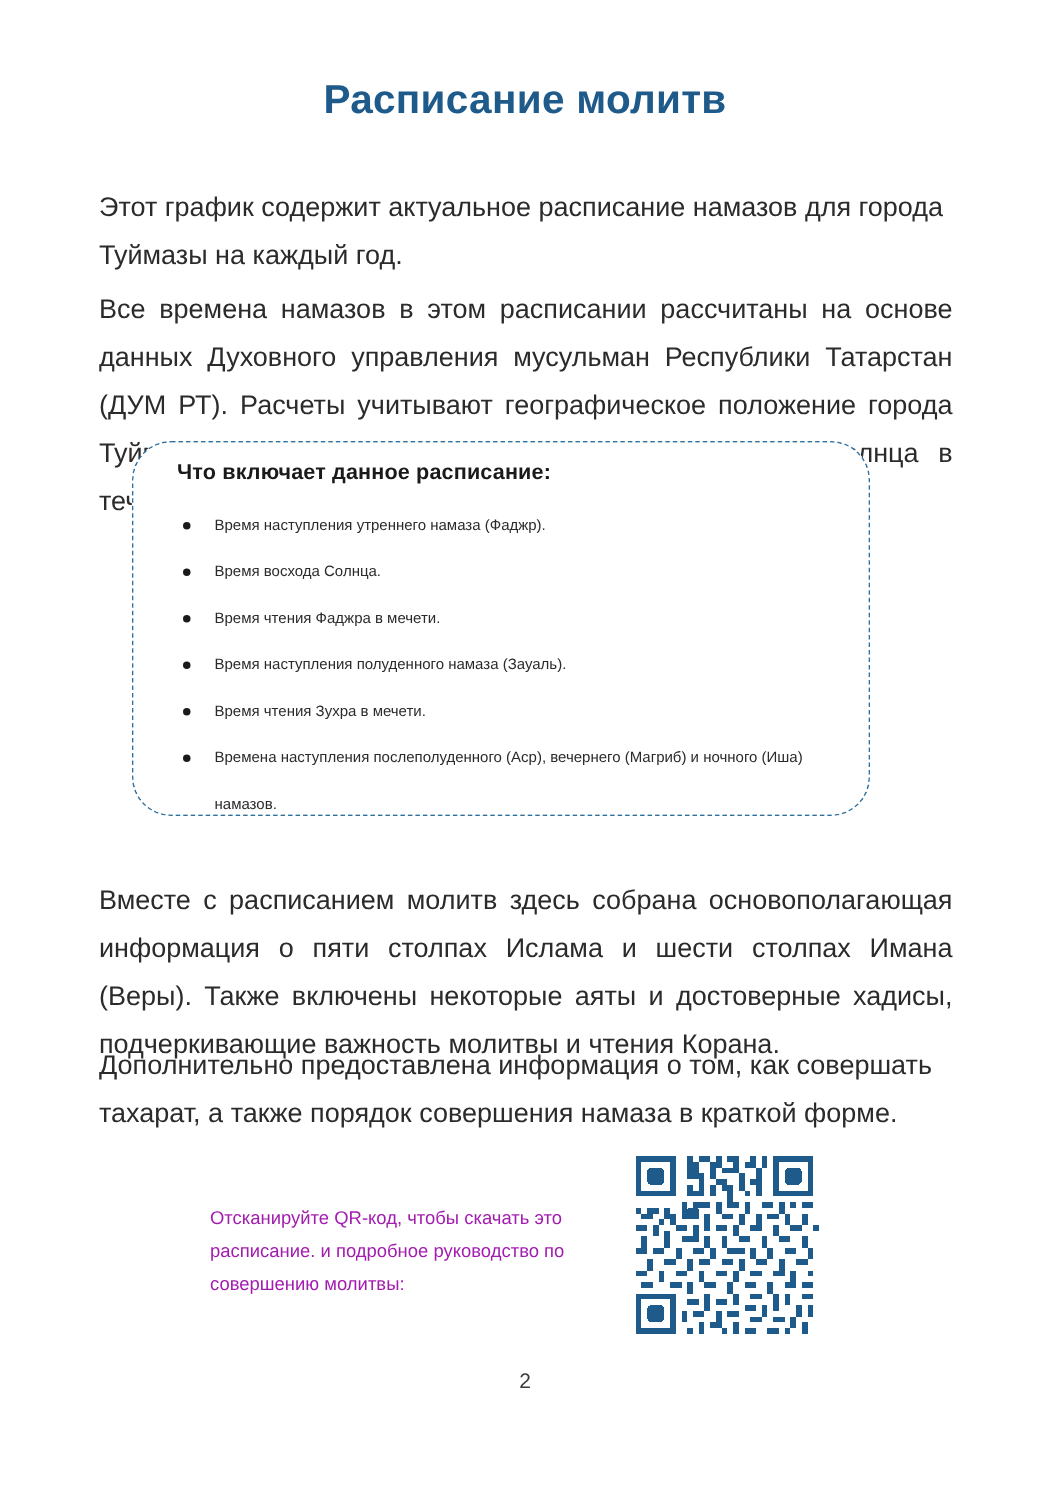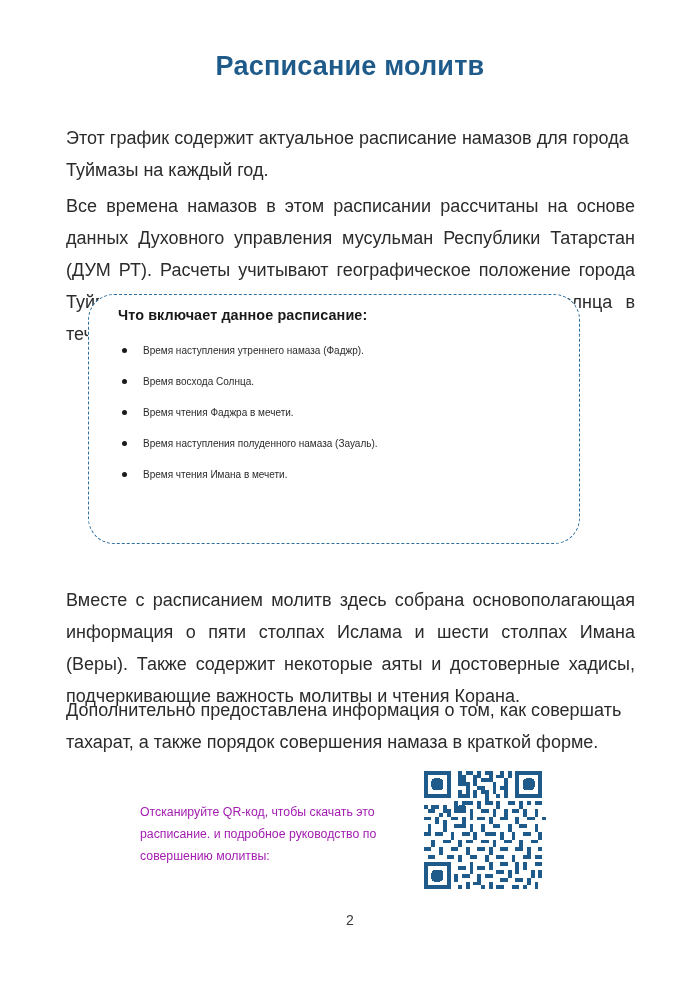--- a/index.html
+++ b/index.html
@@ -140,25 +140,26 @@
 
   <p class="para justify" id="para-calc">Все времена намазов в этом расписании рассчитаны на основе данных Духовного управления мусульман Республики Татарстан (ДУМ РТ). Расчеты учитывают географическое положение города Туймазы и особенности времени восхода и захода солнца в течение года</p>
 
   <div class="callout">
     <div class="callout-title">Что включает данное расписание:</div>
     <ul class="bullets">
       <li>Время наступления утреннего намаза (Фаджр).</li>
       <li>Время восхода Солнца.</li>
       <li>Время чтения Фаджра в мечети.</li>
       <li>Время наступления полуденного намаза (Зауаль).</li>
-      <li>Время чтения Имана в мечети.</li>
+      <li>Время чтения Зухра в мечети.</li>
+      <li>Времена наступления послеполуденного (Аср), вечернего (Магриб) и ночного (Иша) намазов.</li>
     </ul>
   </div>
 
-  <p class="para justify" id="para-pillars">Вместе с расписанием молитв здесь собрана основополагающая информация о пяти столпах Ислама и шести столпах Имана (Веры). Также содержит некоторые аяты и достоверные хадисы, подчеркивающие важность молитвы и чтения Корана.</p>
+  <p class="para justify" id="para-pillars">Вместе с расписанием молитв здесь собрана основополагающая информация о пяти столпах Ислама и шести столпах Имана (Веры). Также включены некоторые аяты и достоверные хадисы, подчеркивающие важность молитвы и чтения Корана.</p>
 
   <p class="para" id="para-extra">Дополнительно предоставлена информация о том, как совершать тахарат, а также порядок совершения намаза в краткой форме.</p>
 
   <p class="qr-caption">Отсканируйте QR-код, чтобы скачать это расписание. и подробное руководство по совершению молитвы:</p>
 
   <div class="qr-wrap">
     <svg width="126" height="126" viewBox="0 0 33 33" shape-rendering="crispEdges" aria-hidden="true">
       <rect width="33" height="33" fill="#ffffff"></rect>
       <g fill="#1f5b8a">
 

